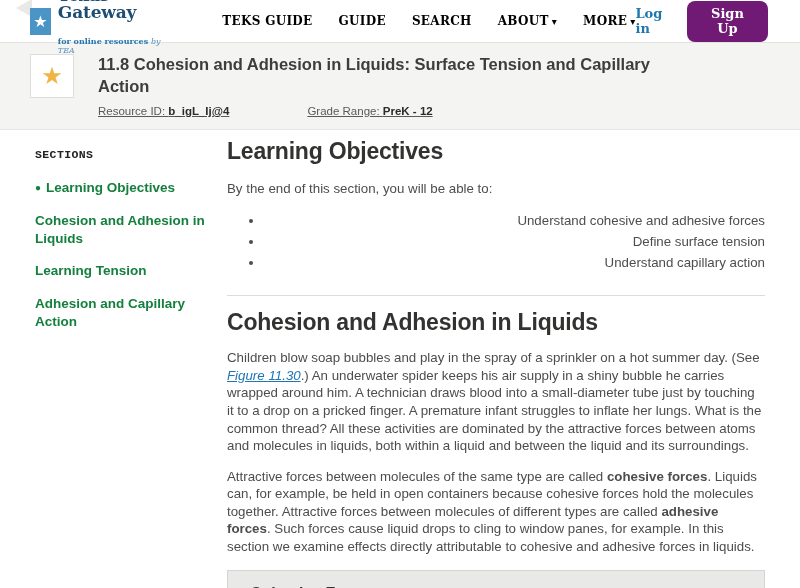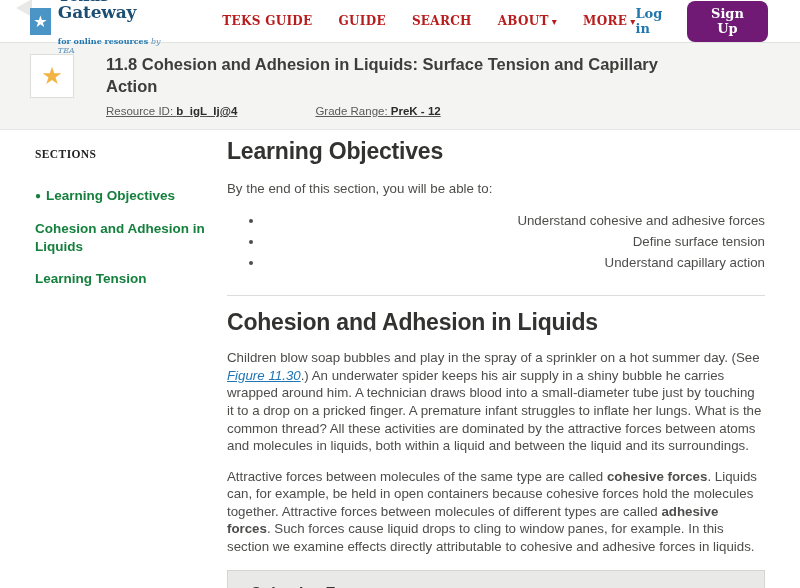--- a/index.html
+++ b/index.html
@@ -18,48 +18,48 @@
     position: relative; z-index: 1; }
   .logo-text { margin-left: 7px; line-height: 1; }
   .logo-title { font-family: "DejaVu Serif", serif; font-weight: bold;
     font-size: 17px; color: #1d4e74; letter-spacing: -0.2px; }
   .logo-sub { font-family: "DejaVu Serif", serif; font-size: 8px; color: #2176ae;
     font-weight: bold; margin-top: 16px; }
   .logo-sub .byline { font-style: italic; font-weight: normal; color: #5b93bc; }
 
   .nav { display: flex; align-items: center; margin-left: 60px; gap: 26px; }
   .nav-link { font-family: "DejaVu Serif", serif; font-weight: bold; font-size: 12px;
-    color: #b91c1c; letter-spacing: 0.3px; cursor: pointer; white-space: nowrap; }
+    color: #000000; letter-spacing: 0.3px; cursor: pointer; white-space: nowrap; }
   .nav-link .caret { font-size: 10px; margin-left: 3px; }
 
   .header-right { margin-left: auto; display: flex; align-items: center; gap: 22px; }
   .login-link { font-family: "DejaVu Serif", serif; font-weight: bold; font-size: 13px;
     color: #2176ae; cursor: pointer; }
   .signup-btn { background: #701a75; color: #fff; border: none; border-radius: 8px;
     font-family: "DejaVu Serif", serif; font-weight: bold; font-size: 13px;
     padding: 5px 22px 6px; cursor: pointer; }
 
   
   .banner { height: 87px; background: #f4f4f2; border-bottom: 1px solid #e6e6e4;
     padding: 11px 30px 0; display: flex; }
   .banner-star { width: 44px; height: 44px; background: #fff; border: 1px solid #ddddda;
     display: flex; align-items: center; justify-content: center; flex: 0 0 auto; }
   .banner-star span { color: #f2b545; font-size: 24px; line-height: 1; }
-  .banner-body { margin-left: 32px; }
+  .banner-body { margin-left: 24px; }
   .banner-title { font-size: 16.5px; font-weight: bold; color: #3d3d3a;
     line-height: 1.33; max-width: 552px; }
   .banner-meta { display: flex; margin-top: 7px; font-size: 11.5px; color: #5a5a57; }
   .banner-meta .meta-item { margin-right: 78px; white-space: nowrap; text-decoration: underline; }
   .banner-meta b { color: #2b2b29; }
 
   
   .content { display: flex; padding: 0 35px 0 35px; }
   .sidebar { width: 180px; flex: 0 0 auto; padding-top: 18px; }
-  .sidebar-heading { font-family: Liberation Serif, serif; font-weight: bold;
-    font-size: 11.5px; color: #222; letter-spacing: 0.4px; margin-bottom: 27px; }
+  .sidebar-heading { font-family: Liberation Mono, monospace; font-weight: bold;
+    font-size: 11.5px; color: #222; letter-spacing: 0.4px; margin-bottom: 18px; }
   .sidebar-item { color: #15803d; font-weight: bold; font-size: 13.5px;
     line-height: 1.32; margin-bottom: 15px; cursor: pointer; }
   .sidebar-item .dot { font-size: 10px; margin-right: 5px; position: relative; top: -1px; }
 
   .main { margin-left: 12px; width: 538px; padding-top: 8px; }
   h1.section-h { font-size: 23px; font-weight: bold; color: #323230; letter-spacing: -0.2px; }
   .main p { font-size: 13.3px; color: #4d4d4b; line-height: 1.32; }
   .lo-intro { margin-top: 15px; }
   ul.lo-list { margin: 14px 0 0 37px; }
   ul.lo-list li { font-size: 13.3px; color: #4d4d4b; line-height: 1.3; margin-bottom: 4px; text-align: right; }
@@ -136,20 +136,23 @@
     <div class="sidebar-heading">SECTIONS</div>
     <div class="sidebar-item">
       <span class="dot">●</span><span>Learning Objectives</span>
     </div>
     <div class="sidebar-item">
       <span>Cohesion and Adhesion in Liquids</span>
     </div>
     <div class="sidebar-item">
       <span>Learning Tension</span>
     </div>
+    <div class="sidebar-item">
+      <span>Adhesion and Capillary Action</span>
+    </div>
   </div>
 
   <div class="main">
 
     <h1 class="section-h">Learning Objectives</h1>
     <p class="lo-intro">By the end of this section, you will be able to:</p>
     <ul class="lo-list">
       <li>Understand cohesive and adhesive forces</li>
       <li>Define surface tension</li>
       <li>Understand capillary action</li>

